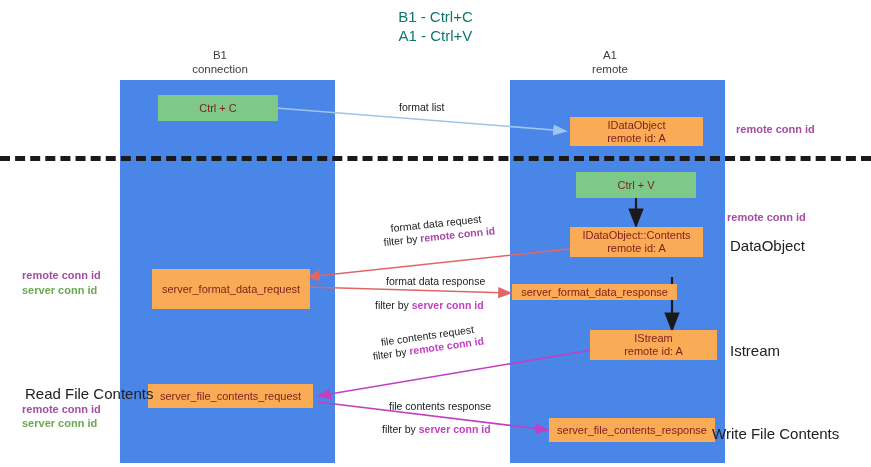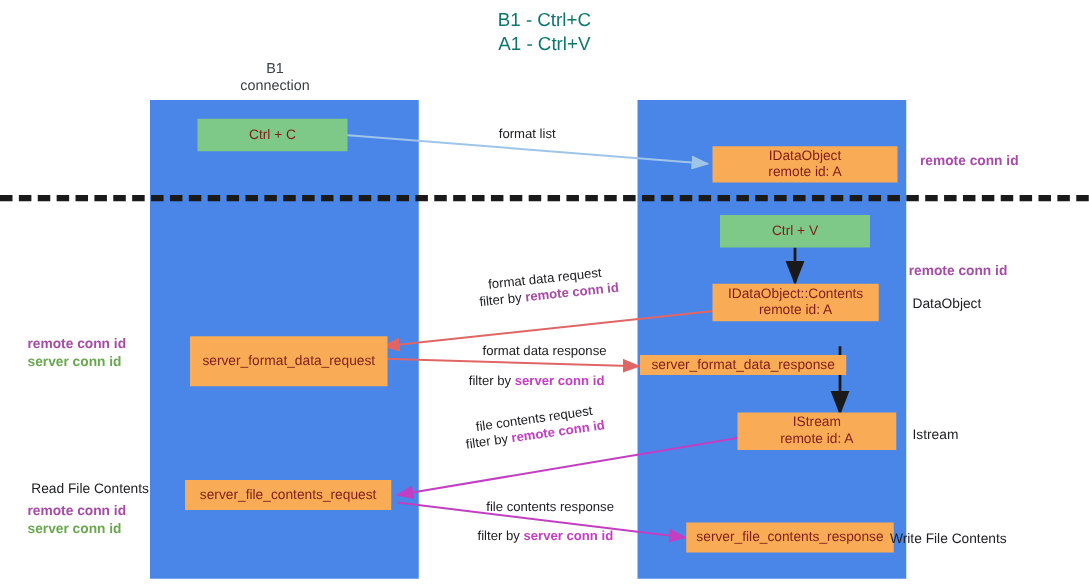--- a/index.html
+++ b/index.html
@@ -19,21 +19,21 @@
   .node{position:absolute;box-sizing:border-box;display:flex;flex-direction:column;
         align-items:center;justify-content:center;text-align:center;color:#7f1d1d;
         line-height:1.15;}
   .orange{background:#f9ab55;}
   .green{background:#7ec987;}
 
   
   .title{position:absolute;width:871px;text-align:center;font-size:15px;color:#0f766e;}
   .colhead{position:absolute;text-align:center;font-size:11.5px;color:#3c4043;line-height:1.25;}
   .edge-label{position:absolute;font-size:10.5px;color:#202124;white-space:nowrap;}
-  .side-label{position:absolute;font-size:11px;color:#202124;white-space:nowrap;}
+  .side-label{position:absolute;font-size:15px;color:#202124;white-space:nowrap;}
   .side-note{position:absolute;font-size:11px;font-weight:bold;white-space:nowrap;}
   .purple{color:#a64ca6;}
   .magenta{color:#c23fc2;}
   .greent{color:#6aa84f;}
   .bold{font-weight:bold;}
   .node-t1{font-size:11px;}
   .node-t2{font-size:11px;}
   .rot-r{transform-origin:left top;}
   .divider{position:absolute;left:0;top:156px;width:871px;height:0;
            border-top:5px dashed #1a1a1a;}
@@ -42,20 +42,24 @@
 <body>
 
 <div id="stage">
 
   <div class="title" style="top:8px;">B1 - Ctrl+C</div>
   <div class="title" style="top:27px;">A1 - Ctrl+V</div>
 
   <div class="colhead" style="left:155px;top:48px;width:130px;">
     <div>B1</div>
     <div>connection</div>
+  </div>
+  <div class="colhead" style="left:545px;top:48px;width:130px;">
+    <div>A1</div>
+    <div>remote</div>
   </div>
 
   <div class="lane" style="left:120px;top:80px;width:215px;height:383px;"></div>
   <div class="lane" style="left:510px;top:80px;width:215px;height:383px;"></div>
 
   <svg class="edges" viewBox="0 0 871 467">
     <defs>
       <marker id="ah-blue" markerWidth="9" markerHeight="7" refX="8" refY="3.5" orient="auto">
         <path d="M0,0 L9,3.5 L0,7 z" fill="#9fc5e8"></path>
       </marker>
@@ -84,21 +88,21 @@
 
     <line x1="318" y1="402" x2="548" y2="430" stroke="#c23fc2" stroke-width="1.6" marker-end="url(#ah-mag)"></line>
   </svg>
 
   <div class="divider"></div>
 
   <div class="node green" style="left:158px;top:95px;width:120px;height:26px;">
     <div class="node-t1">Ctrl + C</div>
   </div>
 
-  <div class="node orange" style="left:570px;top:117px;width:148px;height:29px;">
+  <div class="node orange" style="left:570px;top:117px;width:133px;height:29px;">
     <div class="node-t1">IDataObject</div>
     <div class="node-t2">remote id: A</div>
   </div>
 
   <div class="node green" style="left:576px;top:172px;width:120px;height:26px;">
     <div class="node-t1">Ctrl + V</div>
   </div>
 
   <div class="node orange" style="left:570px;top:227px;width:133px;height:30px;">
     <div class="node-t1">IDataObject::Contents</div>

